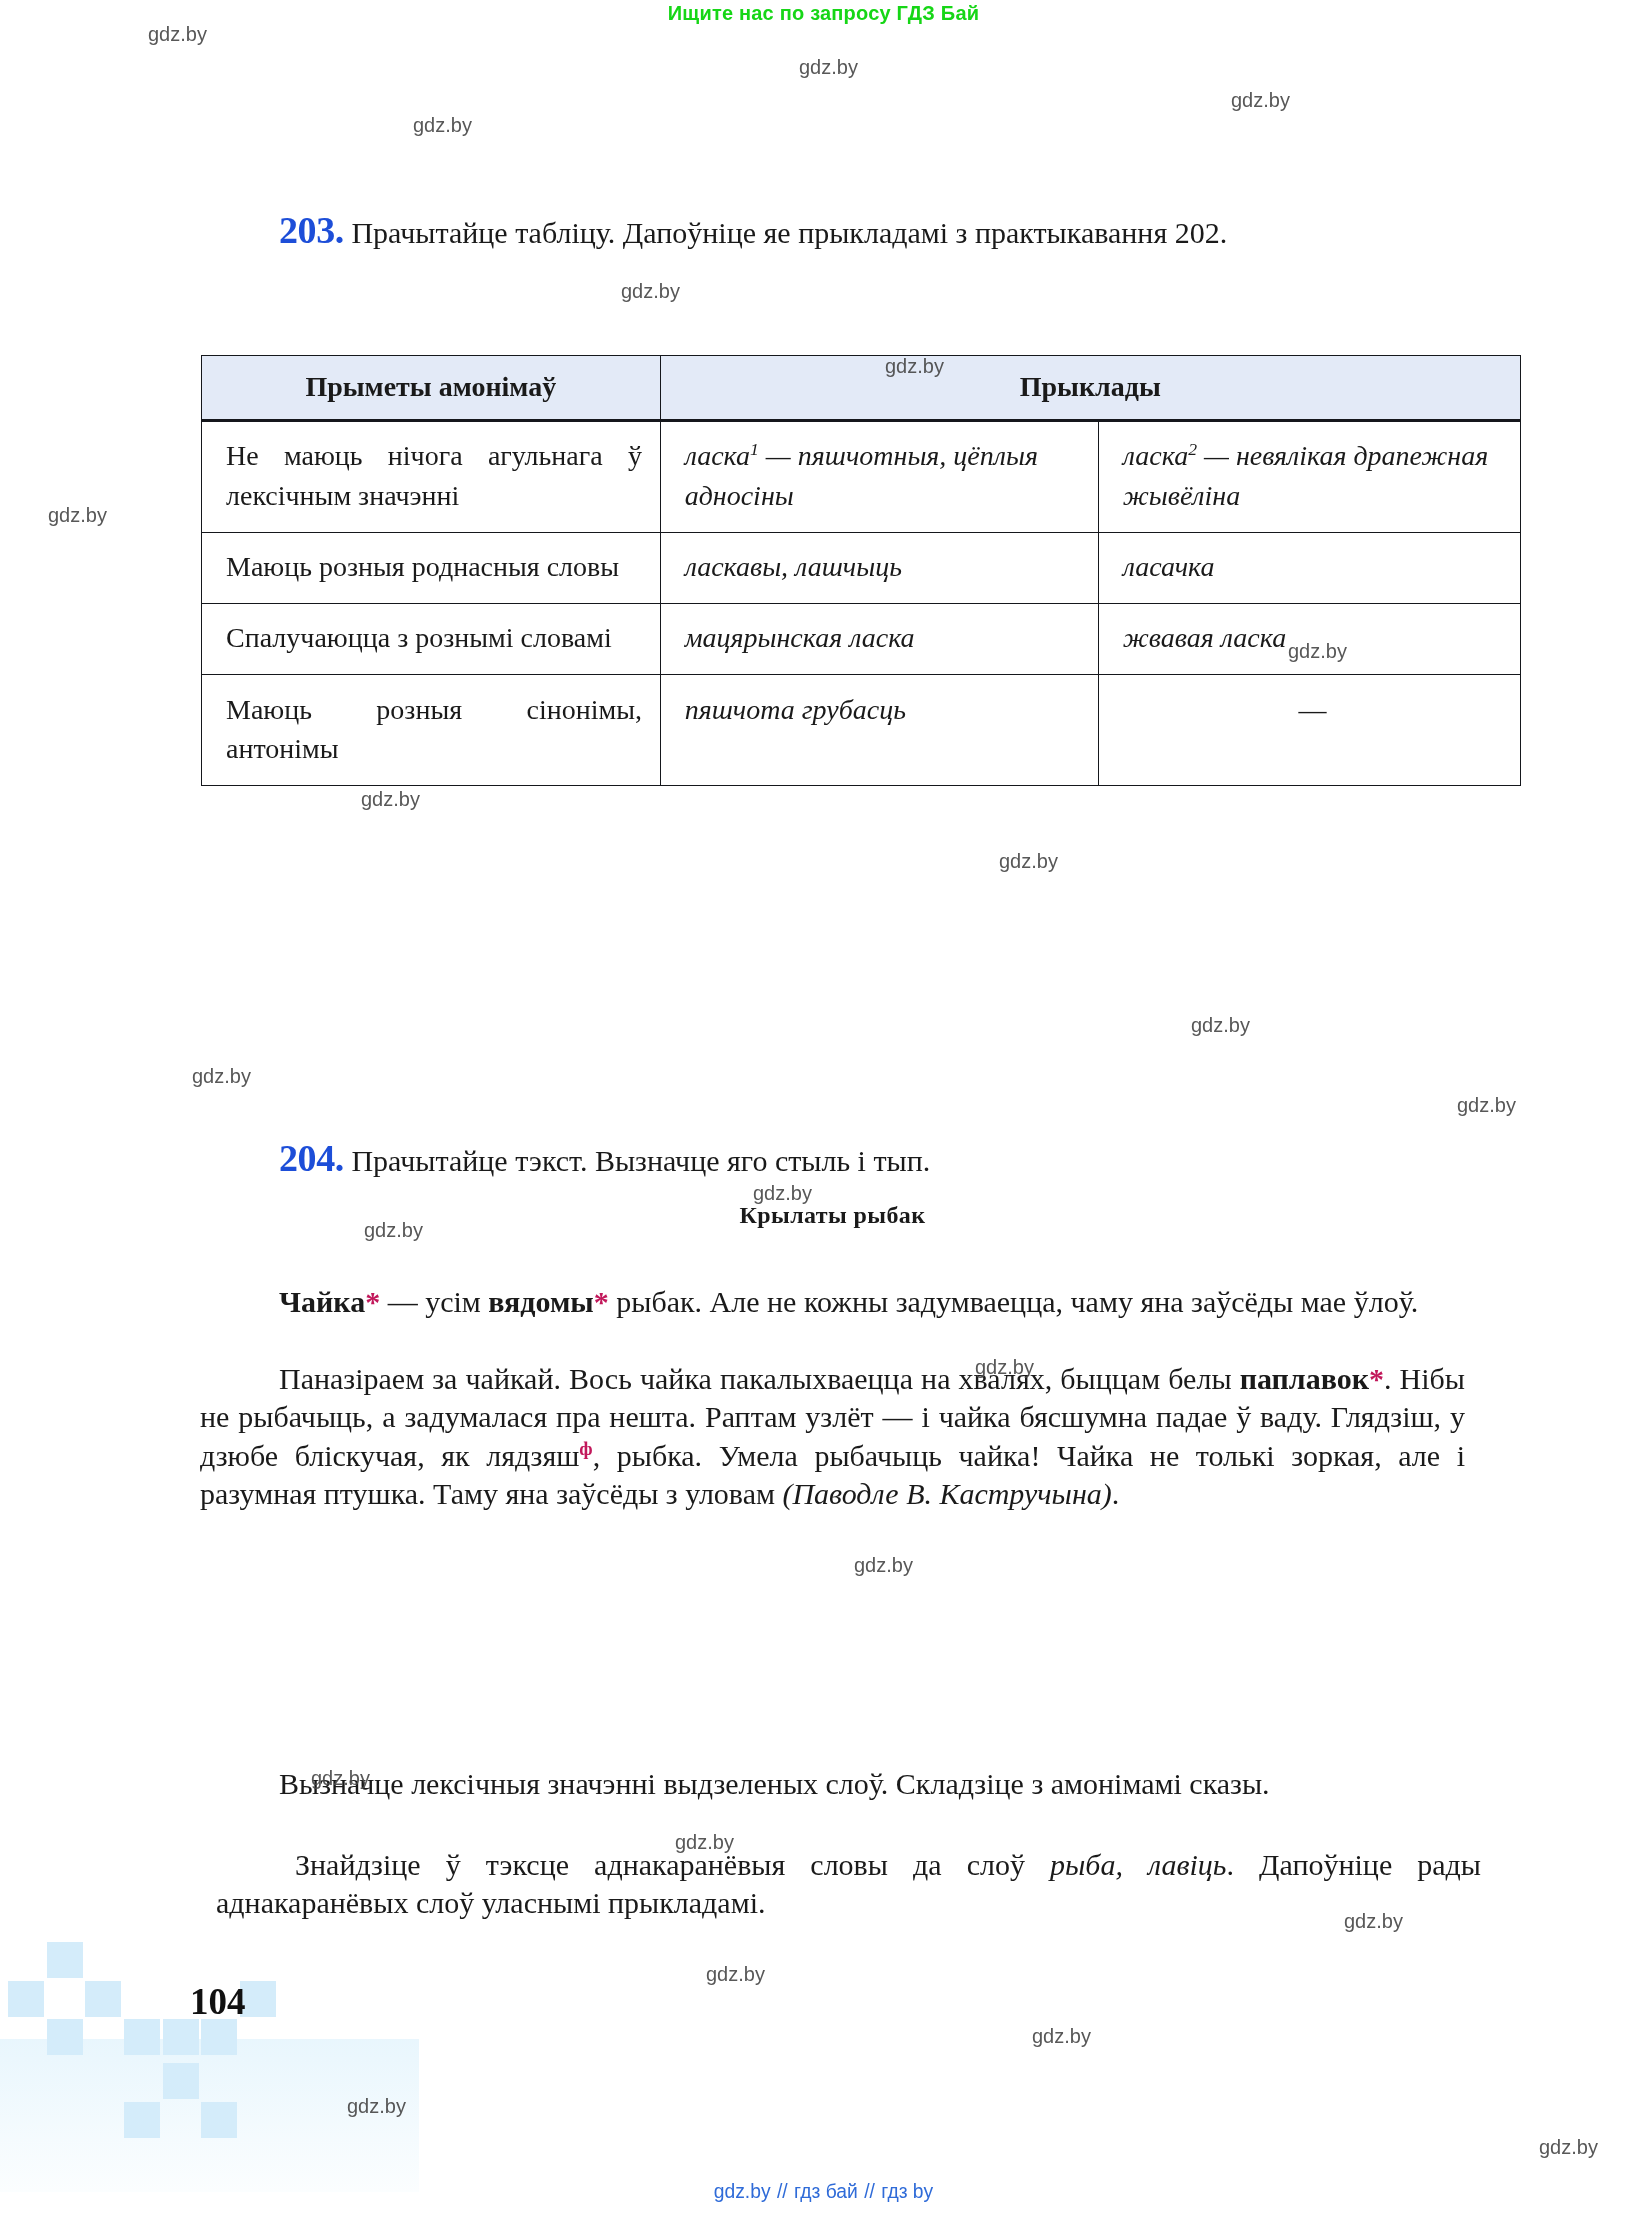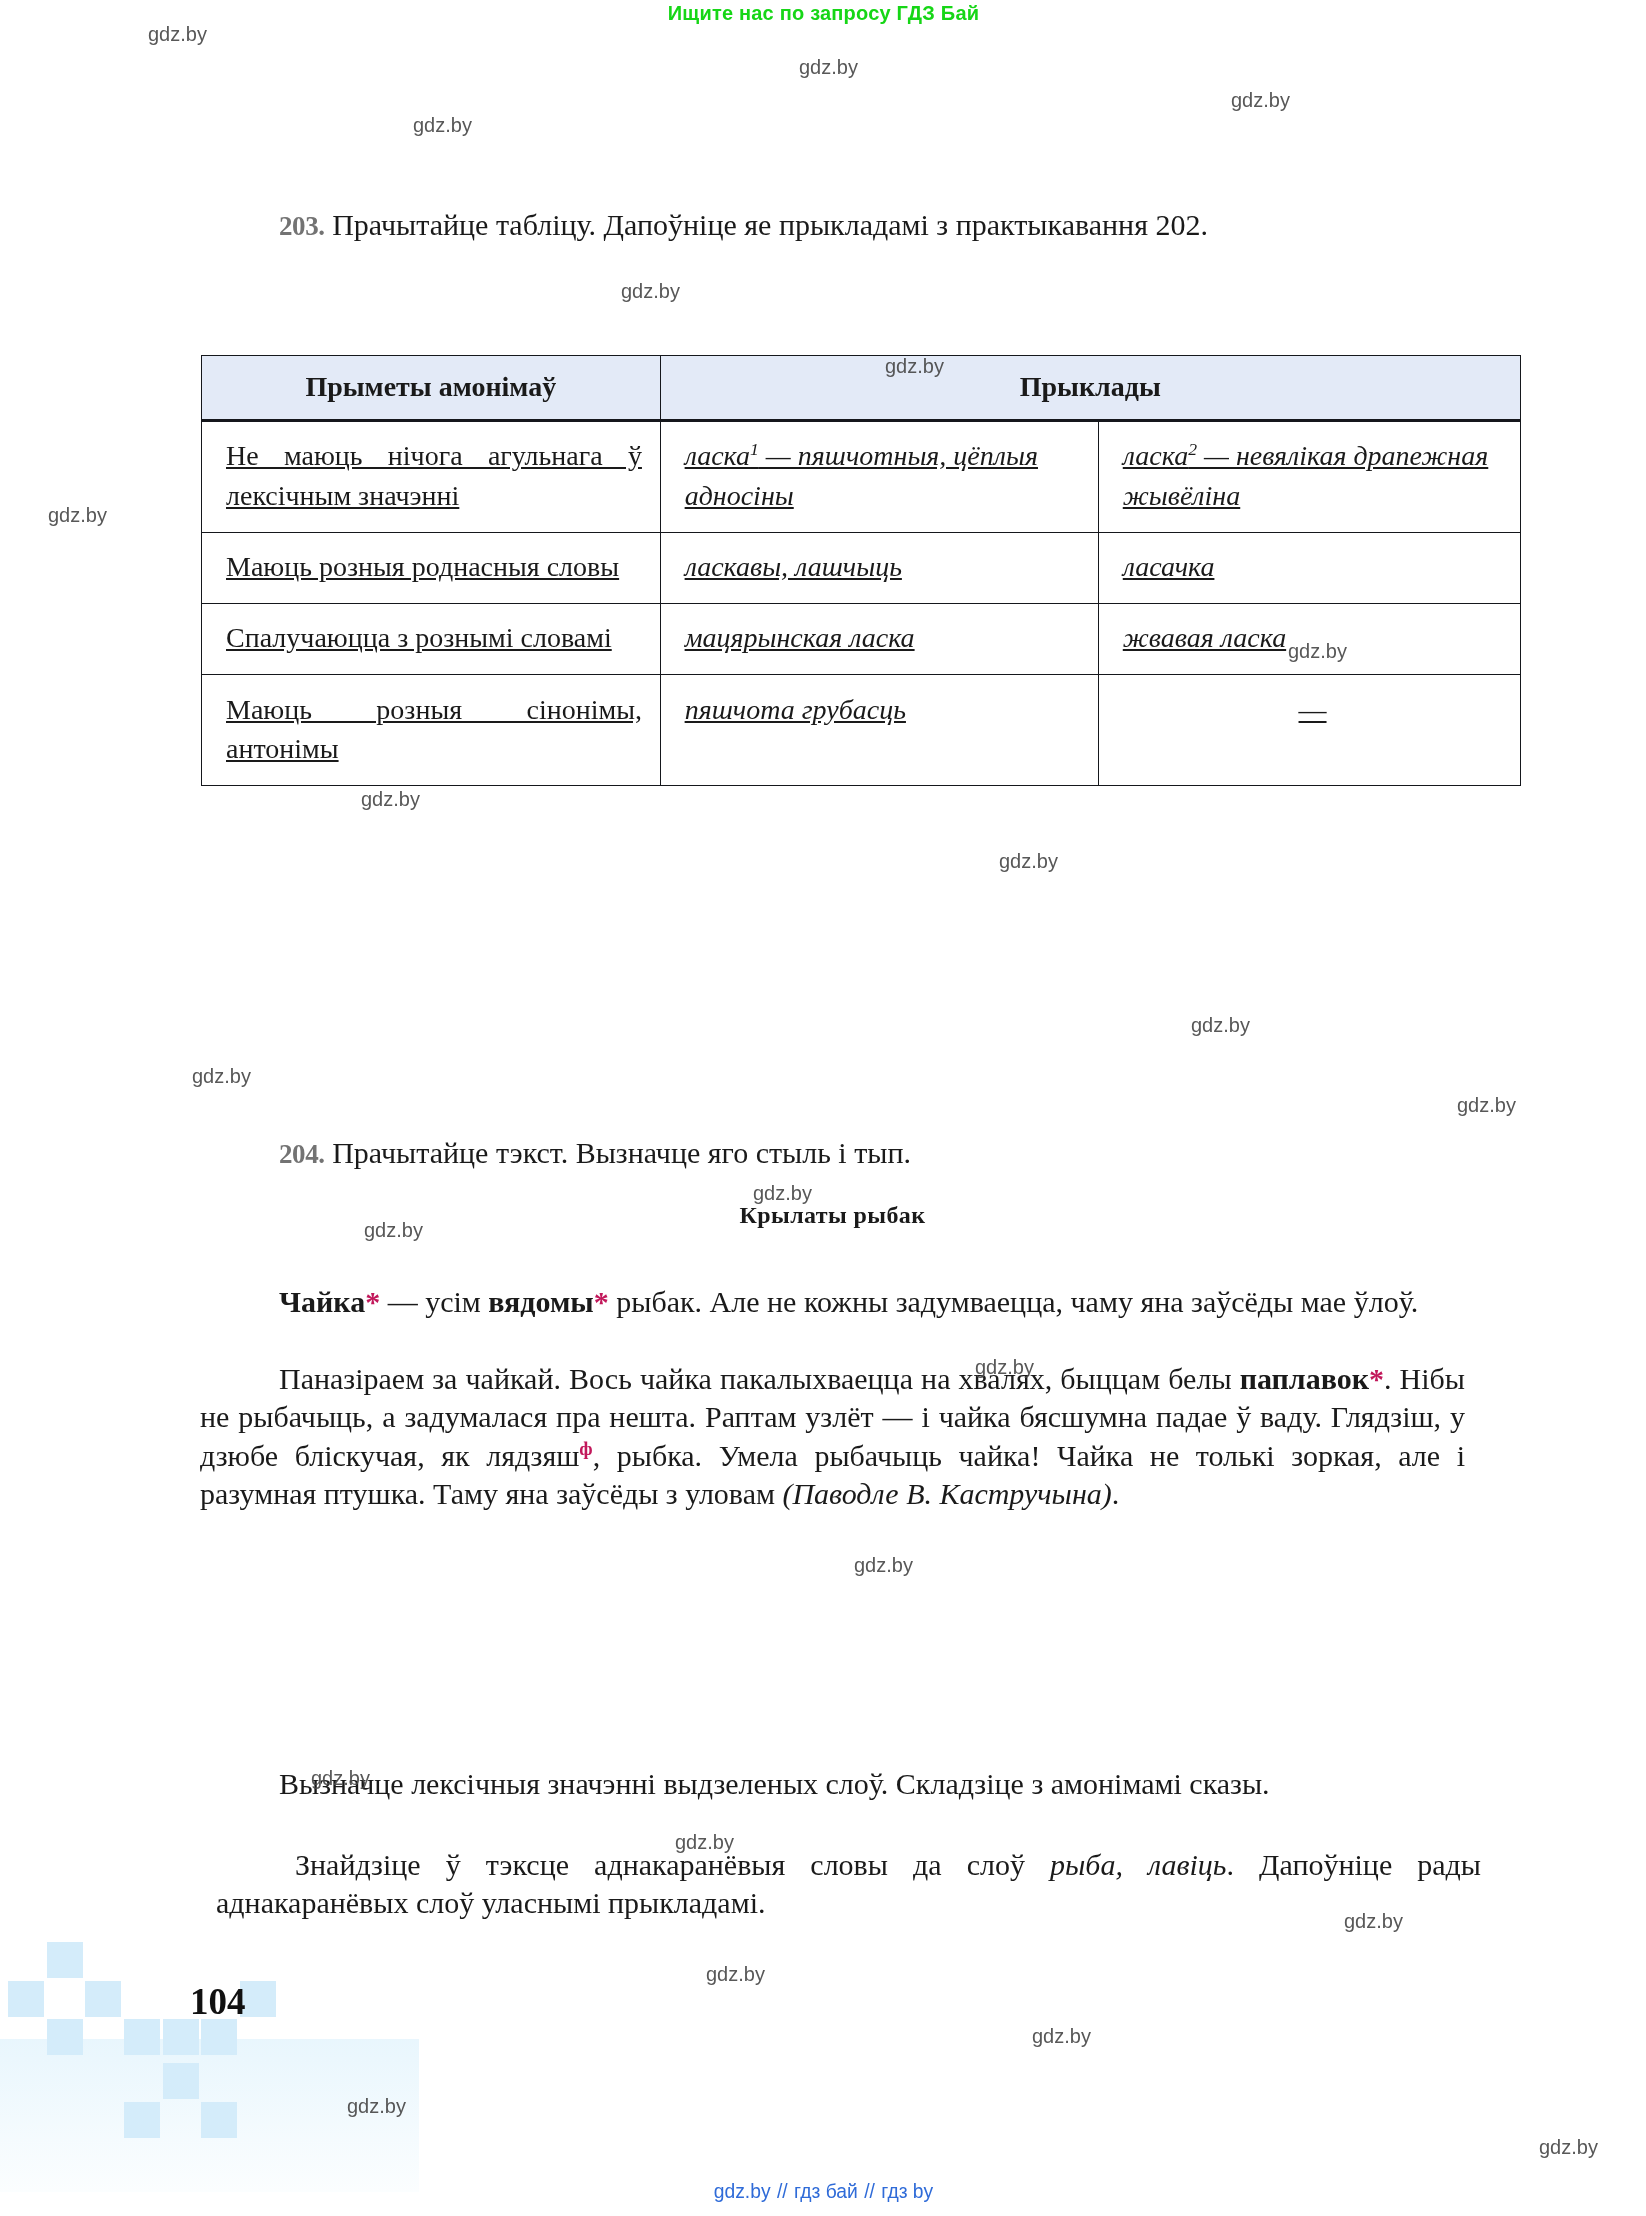--- a/index.html
+++ b/index.html
@@ -50,23 +50,23 @@
 
   .content {
     position: absolute;
     left: 200px;
     top: 206px;
     width: 1265px;
   }
 
   
   .ex-num {
-    color: #737373;
-    font-weight: bold;
-    font-size: 27px;
+    color: #1d4ed8;
+    font-weight: bold;
+    font-size: 38px;
     letter-spacing: -0.4px;
   }
   p.body {
     margin: 0 0 0 0;
     font-size: 30px;
     line-height: 1.28;
     text-align: justify;
     text-indent: 79px;
     font-family: "Liberation Serif", serif;
   }
@@ -92,21 +92,20 @@
     text-align: center;
     font-size: 28px;
     font-weight: bold;
     padding: 14.5px 8px 16px;
     vertical-align: middle;
     border-bottom: 3.2px solid #15171c;
   }
   table.homonyms tbody td {
     font-size: 28px;
     line-height: 1.42;
-    text-decoration: underline;
   }
   td.feature {
     text-align: justify;
     text-align-last: left;
     hyphens: manual;
   }
   td.example {
     font-style: italic;
     font-family: "Liberation Serif", serif;
   }

